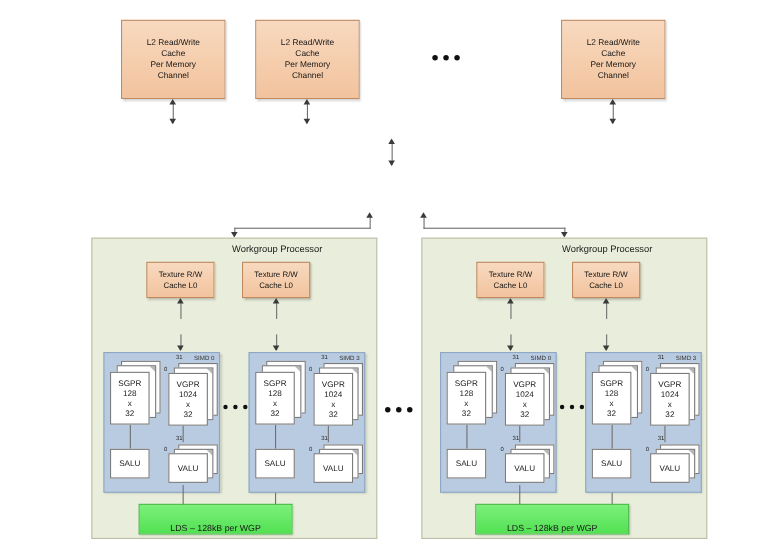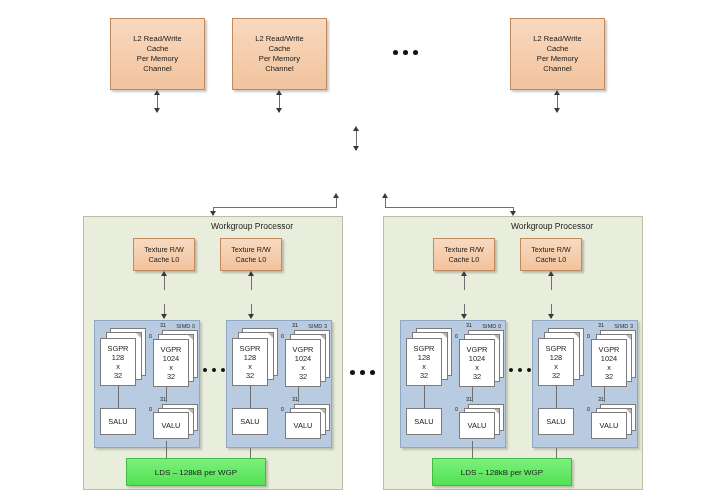--- a/index.html
+++ b/index.html
@@ -37,21 +37,21 @@
   .simd{
     background:#b9cbe0;
     border:1px solid #8da7c4;
     box-shadow:1.5px 1.5px 2px rgba(0,0,0,.18);
   }
   .simd-label{position:absolute;top:2px;right:4px;font-size:5.6px;color:#333;}
   .green{
     background:linear-gradient(180deg,#7cf07c 0%,#52e152 100%);
     border:1px solid #45b845;
     box-shadow:1.5px 1.5px 2px rgba(0,0,0,.2);
-    display:flex;align-items:center;justify-content:center;
+    display:flex;align-items:flex-end;justify-content:center;
     font-size:8px;
   }
 
   
   .stackwrap{position:absolute;}
   .card{
     position:absolute;background:#ffffff;border:1px solid #7b7b7b;
     box-sizing:border-box;
   }
   .card.back2{background:#fdfdfd;}

